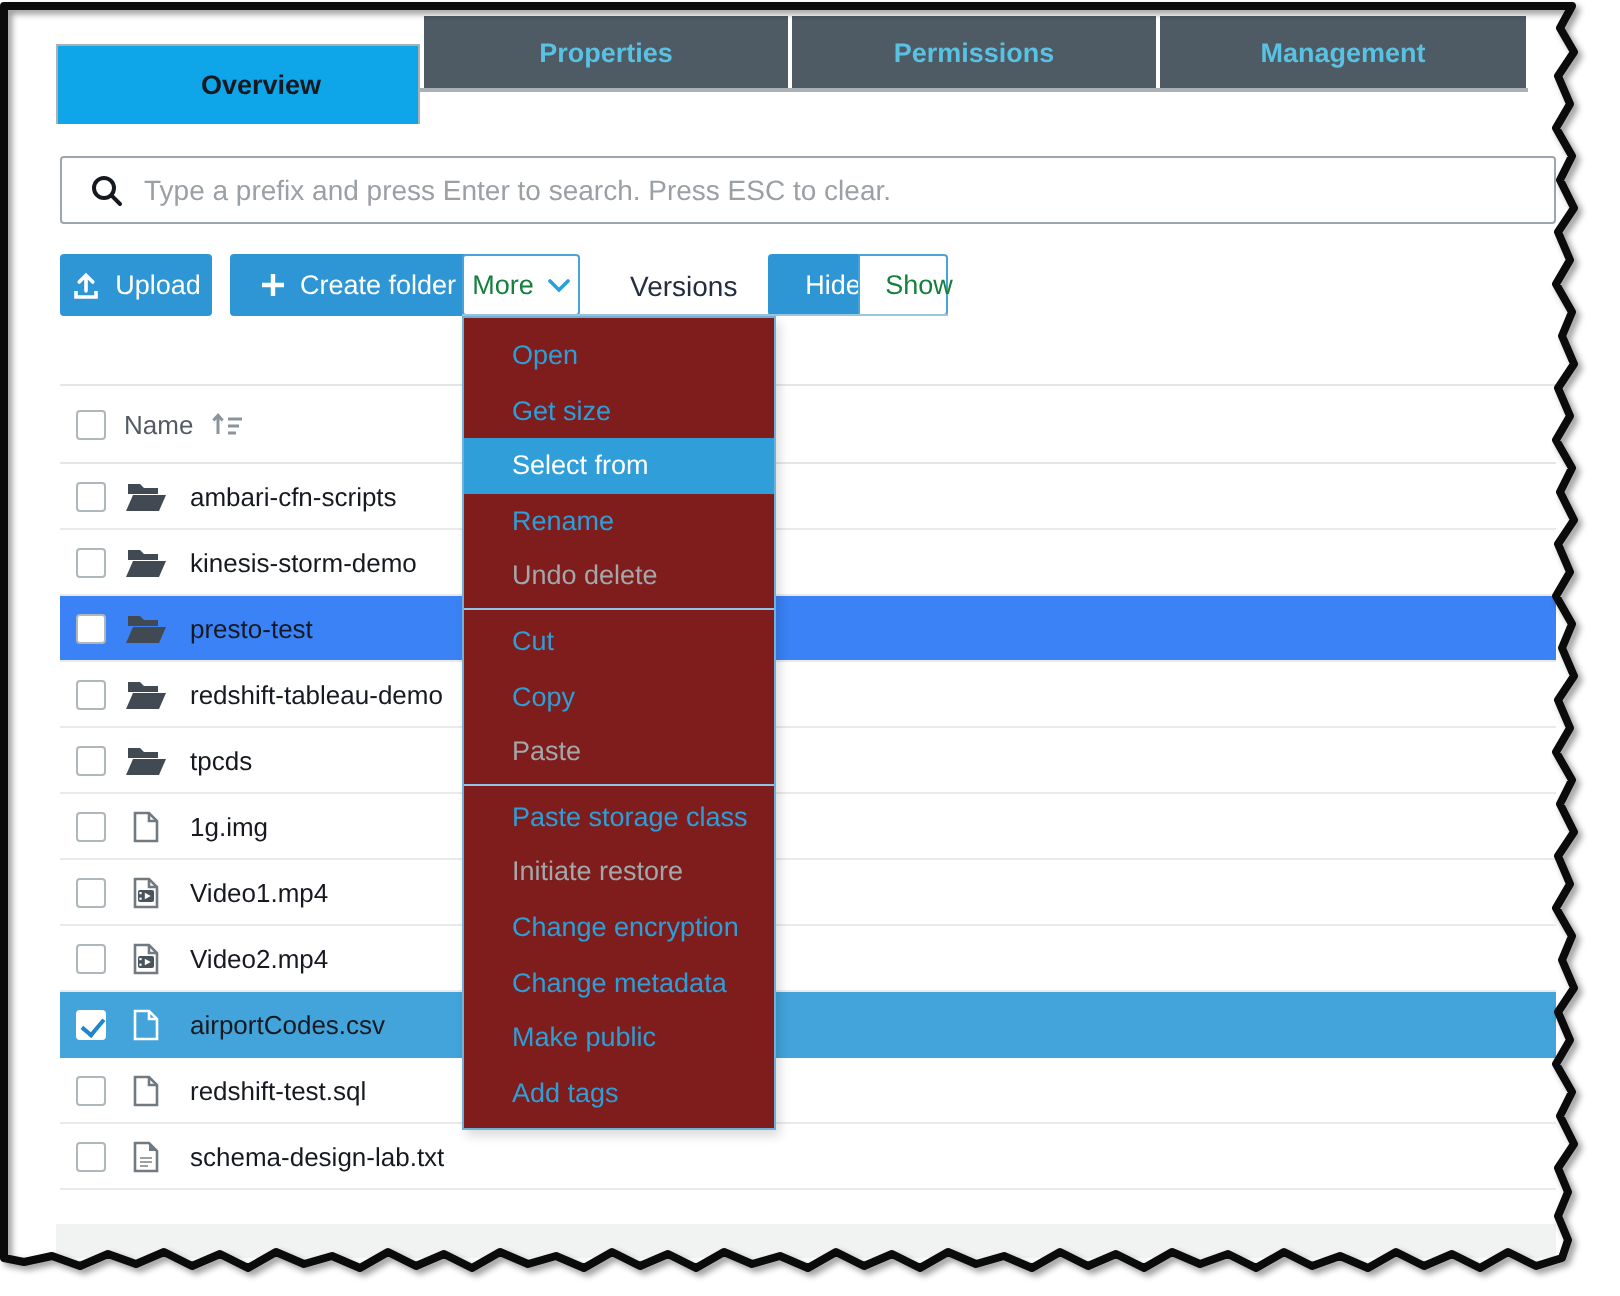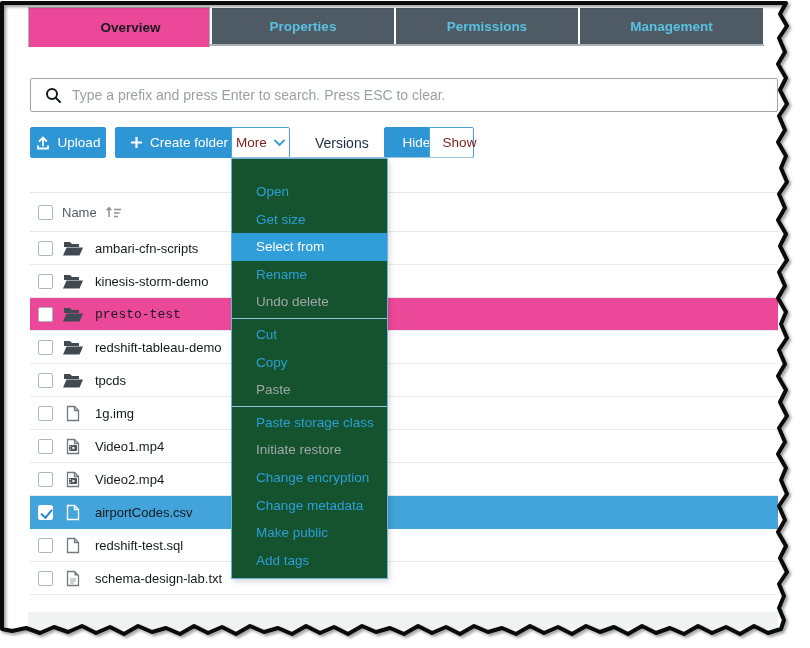--- a/index.html
+++ b/index.html
@@ -10,65 +10,65 @@
   }
   
   .tabbar-underline { position: absolute; left: 28px; top: 44px; width: 736px; height: 2px; background: #a9b1b5; }
   .tab { position: absolute; top: 8px; height: 36px; background: #4e5a64;
          display: flex; align-items: center; justify-content: center;
          font-size: 13.5px; font-weight: bold; color: #59c2e3; cursor: pointer; }
   .tab.t0 { left: 28px;  width: 182px; }
   .tab.t1 { left: 212px; width: 182px; }
   .tab.t2 { left: 396px; width: 182px; }
   .tab.t3 { left: 580px; width: 183px; }
-  .tab.active { background: #ec4899; color: #16191f; top: 7px; height: 40px; z-index: 2;
+  .tab.active { background: #0ea5e9; color: #16191f; top: 22px; height: 40px; z-index: 2;
                 border: 1px solid #a9b1b5; border-bottom: none; padding-left: 23px; }
   
   .searchbox { position: absolute; left: 30px; top: 78px; width: 748px; height: 34px;
                border: 1px solid #9ba7ad; border-radius: 2px; background: #fff;
                display: flex; align-items: center; }
   .searchbox .mag { margin: 0 10px 0 14px; flex: none; display: flex; }
   .searchbox input { border: none; outline: none; flex: 1; font: 14px "Liberation Sans", sans-serif; color: #16191f; background: transparent; }
   .searchbox input::placeholder { color: #9aa0a4; }
   
   .btn { position: absolute; top: 127px; height: 31px; border-radius: 2px;
          display: flex; align-items: center; justify-content: center;
          font-size: 13.5px; cursor: pointer; }
   .btn.filled  { background: #2e96d5; color: #fff; border: 1px solid #2e96d5; }
-  .btn.outline { background: #fff; color: #7f1d1d; border: 1px solid #4aa3d8; }
+  .btn.outline { background: #fff; color: #15803d; border: 1px solid #4aa3d8; }
   .btn-upload { left: 30px;  width: 76px;  gap: 8px; }
   .btn-create { left: 115px; width: 128px; gap: 7px; text-align: right; }
   .btn-more   { left: 231px; width: 59px;  gap: 7px; }
   .btn-hide   { left: 384px; width: 65px; border-radius: 2px 0 0 2px; }
   .btn-show   { left: 429px; width: 45px; border-radius: 0 2px 2px 0; padding-left: 16px; }
   .versions-label { position: absolute; left: 315px; top: 127px; height: 31px;
                     display: flex; align-items: center; font-size: 14px; color: #232f3e; }
   .group-underline { position: absolute; left: 231px; top: 157px; width: 243px; height: 1px; background: #9ac6de; z-index: 5; }
   
   .table { position: absolute; left: 30px; top: 192px; width: 748px; }
   .thead { height: 40px; border-top: 1px solid #e4e7e7; border-bottom: 1px solid #e4e7e7;
            display: flex; align-items: center; padding-left: 8px; }
   .thead .hname { margin-left: 9px; font-size: 13px; color: #545b64; }
   .thead .sort { margin-left: 8px; display: flex; cursor: pointer; }
   .row { height: 33px; border-bottom: 1px solid #e8eaeb; display: flex; align-items: center;
          padding-left: 8px; font-size: 13px; cursor: pointer; background: #fff; }
-  .row.hl  { background: #ec4899; font-family: Liberation Mono, monospace; }
+  .row.hl  { background: #3b82f6; }
   .row.sel { background: #42a4da; border-bottom-color: #42a4da; }
   .cb { width: 15px; height: 15px; border: 1px solid #b0b7ba; border-radius: 2px; background: #fff;
         flex: none; position: relative; cursor: pointer; }
   .cb.checked { border-color: #fff; }
   .cb.checked::after { content: ""; position: absolute; left: 4px; top: 1px; width: 5px; height: 9px;
         border-right: 2px solid #1f87c9; border-bottom: 2px solid #1f87c9; transform: rotate(40deg); }
   .ficon { margin-left: 10px; width: 20px; flex: none; display: flex; justify-content: center; }
   .rname { margin-left: 12px; color: #16191f; }
   .footer-strip { position: absolute; left: 28px; top: 612px; width: 750px; height: 17px; background: #f1f2f2; }
   
   .menu { position: absolute; left: 231px; top: 158px; width: 157px;
-          background: #14532d; border: 1px solid #6fb1d8; z-index: 40;
-          box-shadow: 2px 3px 5px rgba(0,0,0,0.14); padding: 19px 0 4px 0; }
+          background: #7f1d1d; border: 1px solid #6fb1d8; z-index: 40;
+          box-shadow: 2px 3px 5px rgba(0,0,0,0.14); padding: 5px 0 4px 0; }
   .mi { height: 27.6px; line-height: 27.6px; padding-left: 24px; font-size: 13.5px;
         color: #2d9fd8; cursor: pointer; white-space: nowrap; }
   .mi.disabled { color: #a3a7a9; }
   .mi.highlight { background: #2f9ed9; color: #fff; }
   .msep { height: 1px; background: #8fc4e4; margin: 2px 0; }
   
   .torn-svg { position: absolute; left: 0; top: 0; z-index: 60; pointer-events: none; }
   .torn-svg path { filter: drop-shadow(2.5px 2.5px 1.5px rgba(0,0,0,0.40)); }
 </style>
 </head>

